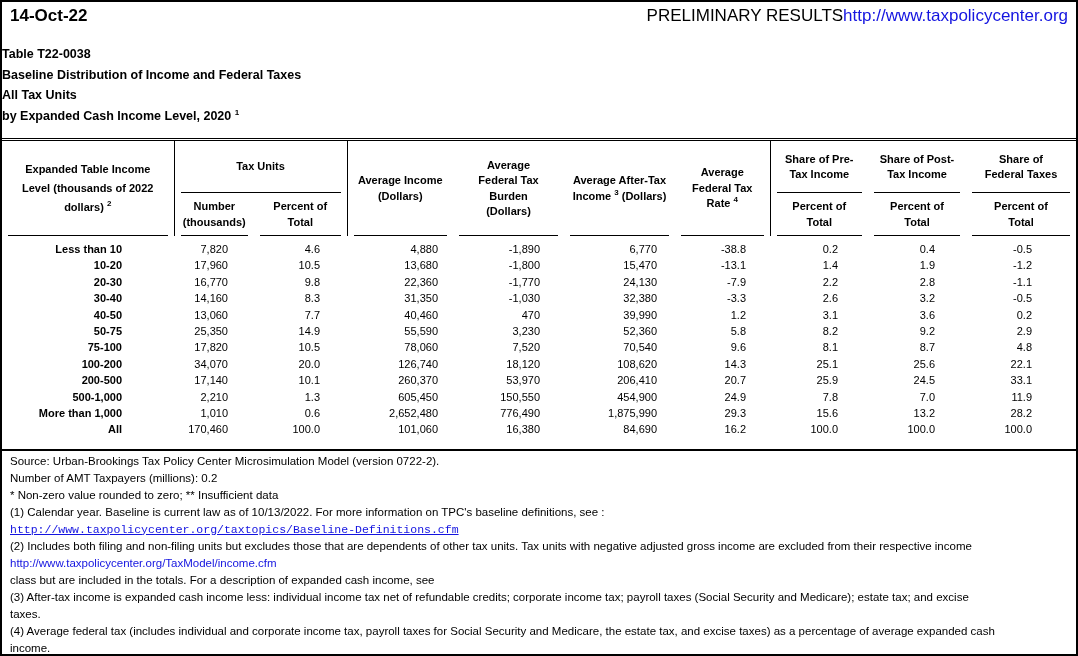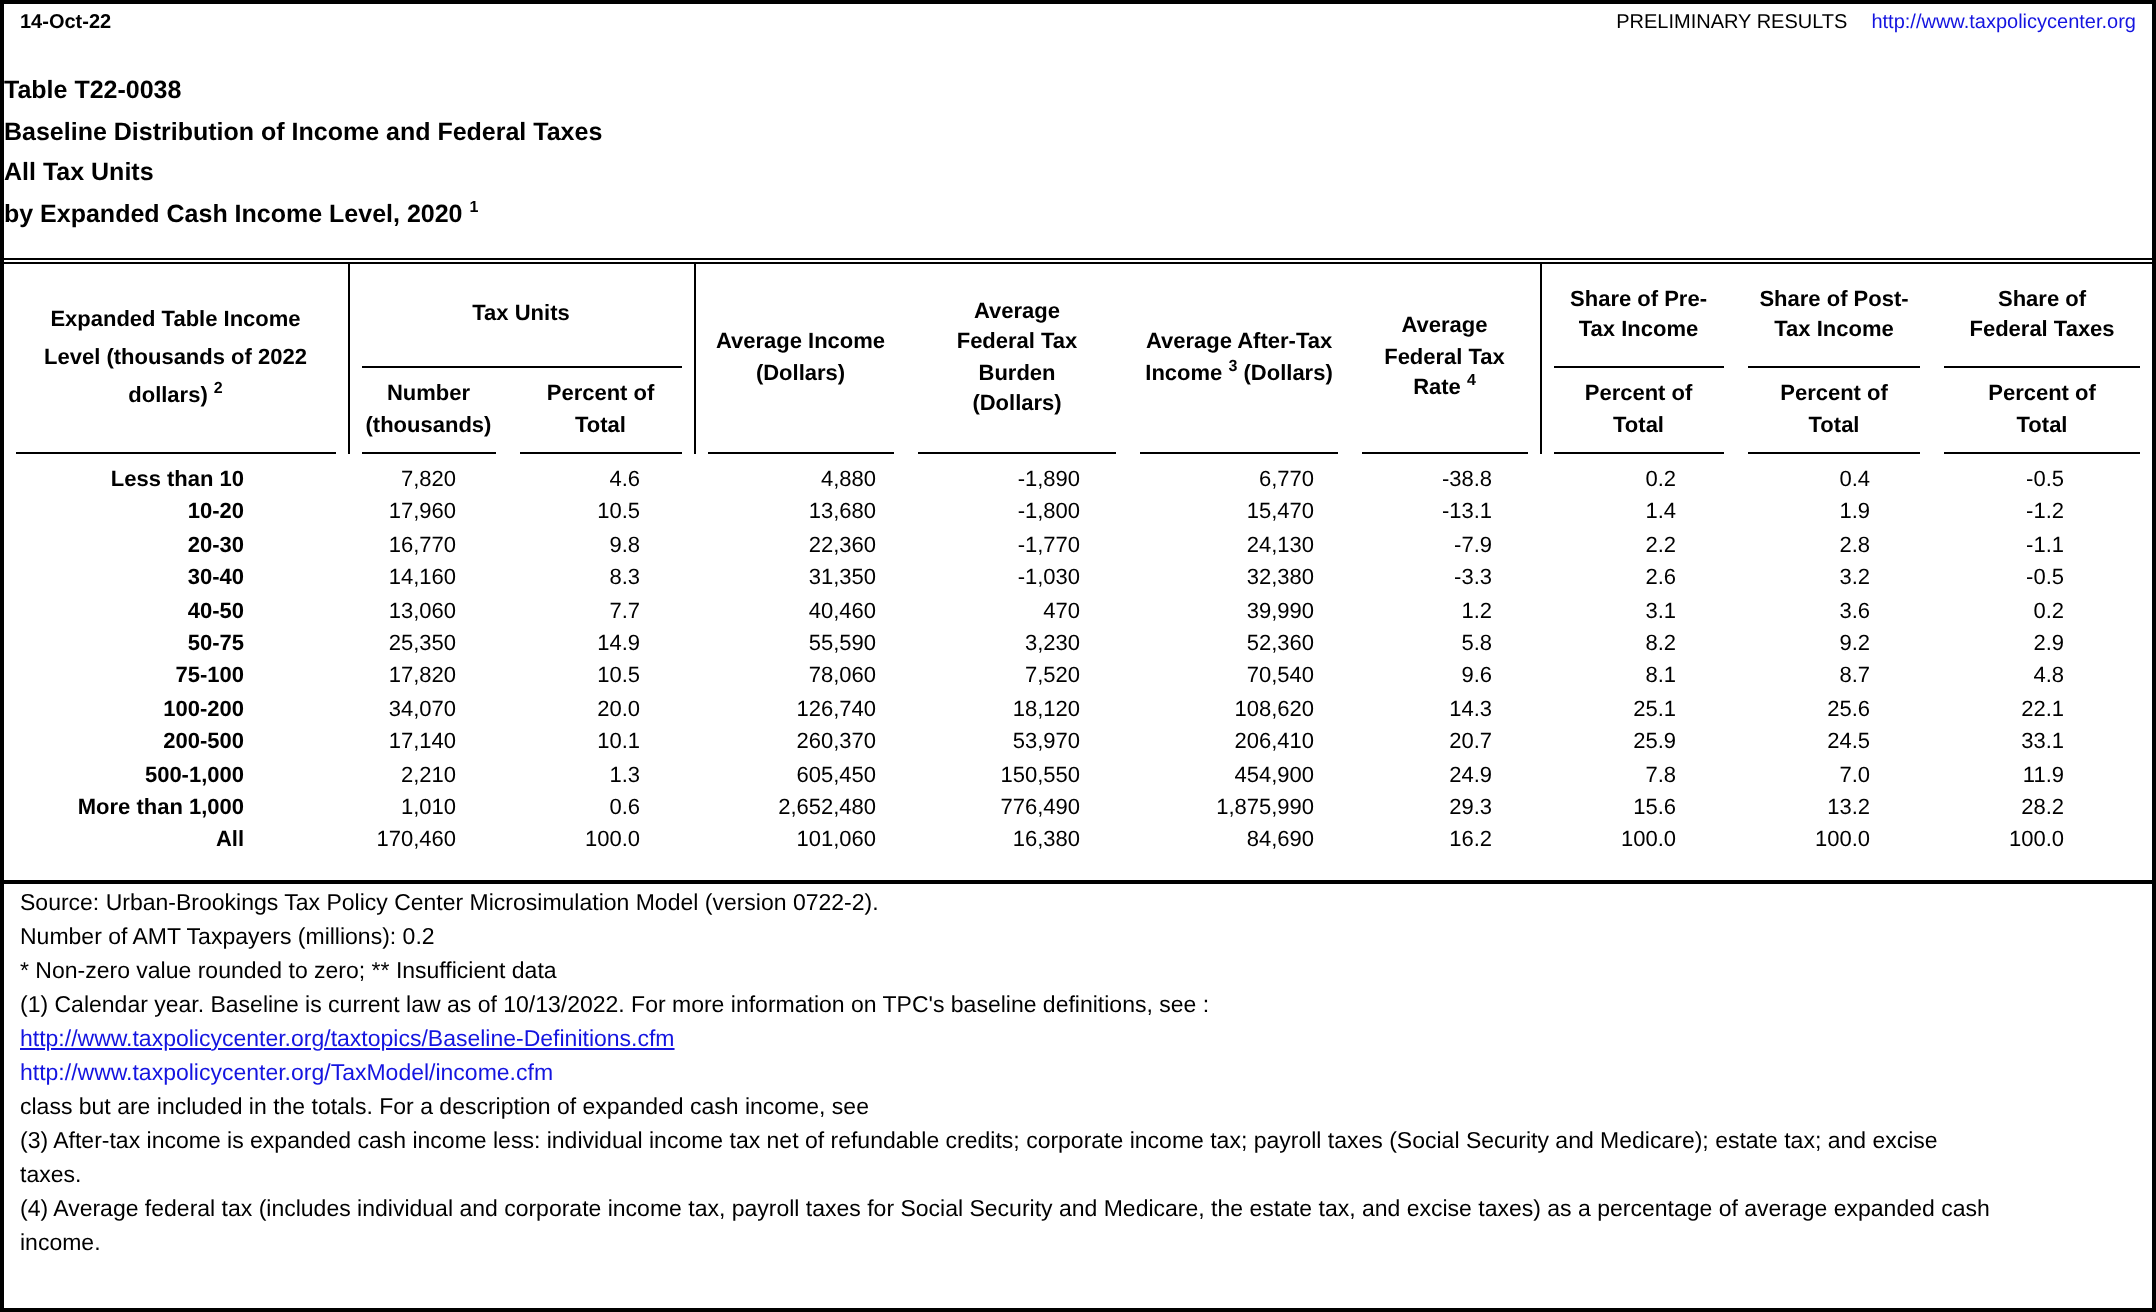--- a/index.html
+++ b/index.html
@@ -6,21 +6,21 @@
   html, body { background: #fff; }
   body { font-family: "Liberation Sans", "DejaVu Sans", sans-serif; color: #000; }
   .page {
     position: relative;
     width: 1078px; height: 656px;
     border: 2px solid #000;
     background: #fff;
     overflow: hidden;
   }
   
-  .topbar { display: flex; align-items: flex-start; padding: 4px 8px 0 8px; font-size: 10px; gap: 12px; }
+  .topbar { display: flex; align-items: flex-start; padding: 4px 8px 0 8px; font-size: 17px; }
   .tb-date { width: 152px; font-weight: bold; }
   .tb-prelim { flex: 1; font-weight: normal; text-align: right; }
   .tb-url { color: var(--link, #1414e0); }
   
   .titleblock { text-align: left; margin-top: 18px; font-weight: bold; font-size: 12.5px; line-height: 20.5px; }
   sup { font-size: 8px; vertical-align: super; line-height: 0; }
   
   .table-zone { margin-top: 12px; border-top: 3px double #000; border-bottom: 2px solid #000; }
   table { width: 1074px; table-layout: fixed; border-collapse: collapse; margin-bottom: 11px; }
   col.c0 { width: 172px; } col.c1 { width: 80px; } col.c2 { width: 93px; }
@@ -47,21 +47,21 @@
   td.rowlabel { font-weight: bold; padding-right: 52px; }
   td.d1 { padding-right: 26px; } td.d2 { padding-right: 27px; }
   td.d3 { padding-right: 15px; } td.d4 { padding-right: 24px; }
   td.d5 { padding-right: 18px; } td.d6 { padding-right: 24px; }
   td.d7 { padding-right: 30px; } td.d8 { padding-right: 31px; }
   td.d9 { padding-right: 44px; }
   
   .footnotes { padding: 2px 8px 0 8px; font-size: 11.5px; line-height: 17px; }
   .fline { white-space: nowrap; overflow: hidden; }
   .flink { color: var(--link, #1414e0); }
-  .funder { text-decoration: underline; }
+  .funder { text-decoration: underline; font-family: Liberation Mono, monospace; }
 </style>
 </head>
 <body>
 
 <div class="page">
 
   <div class="topbar">
     <span class="tb-date">14-Oct-22</span>
     <span class="tb-prelim">PRELIMINARY RESULTS</span>
     <span class="tb-url">http://www.taxpolicycenter.org</span>
@@ -299,20 +299,21 @@
         </tbody>
     </table>
   </div>
 
   <div class="footnotes">
       <div class="fline">Source: Urban-Brookings Tax Policy Center Microsimulation Model (version 0722-2).</div>
       <div class="fline">Number of AMT Taxpayers (millions): 0.2</div>
       <div class="fline">* Non-zero value rounded to zero; ** Insufficient data</div>
       <div class="fline">(1) Calendar year. Baseline is current law as of 10/13/2022. For more information on TPC's baseline definitions, see :</div>
       <div class="fline flink funder">http://www.taxpolicycenter.org/taxtopics/Baseline-Definitions.cfm</div>
+      <div class="fline">(2) Includes both filing and non-filing units but excludes those that are dependents of other tax units. Tax units with negative adjusted gross income are excluded from their respective income</div>
       <div class="fline flink">http://www.taxpolicycenter.org/TaxModel/income.cfm</div>
       <div class="fline">class but are included in the totals. For a description of expanded cash income, see</div>
       <div class="fline">(3) After-tax income is expanded cash income less: individual income tax net of refundable credits; corporate income tax; payroll taxes (Social Security and Medicare); estate tax; and excise</div>
       <div class="fline">taxes.</div>
       <div class="fline">(4) Average federal tax (includes individual and corporate income tax, payroll taxes for Social Security and Medicare, the estate tax, and excise taxes) as a percentage of average expanded cash</div>
       <div class="fline">income.</div>
     </div>
 
 </div>
 

